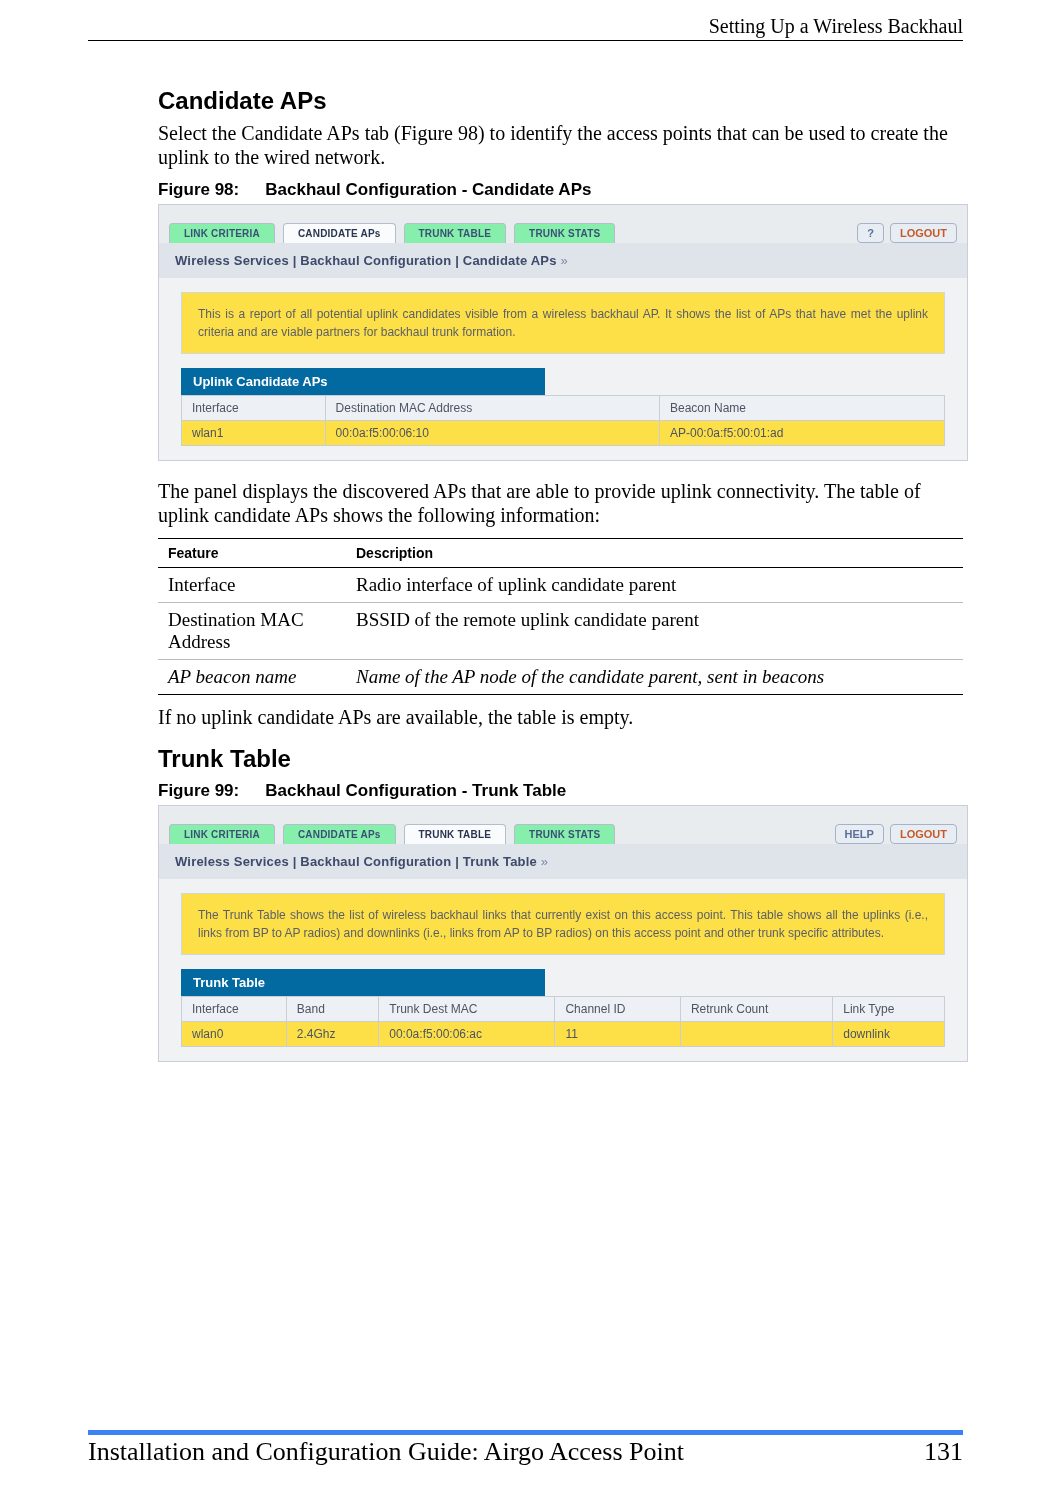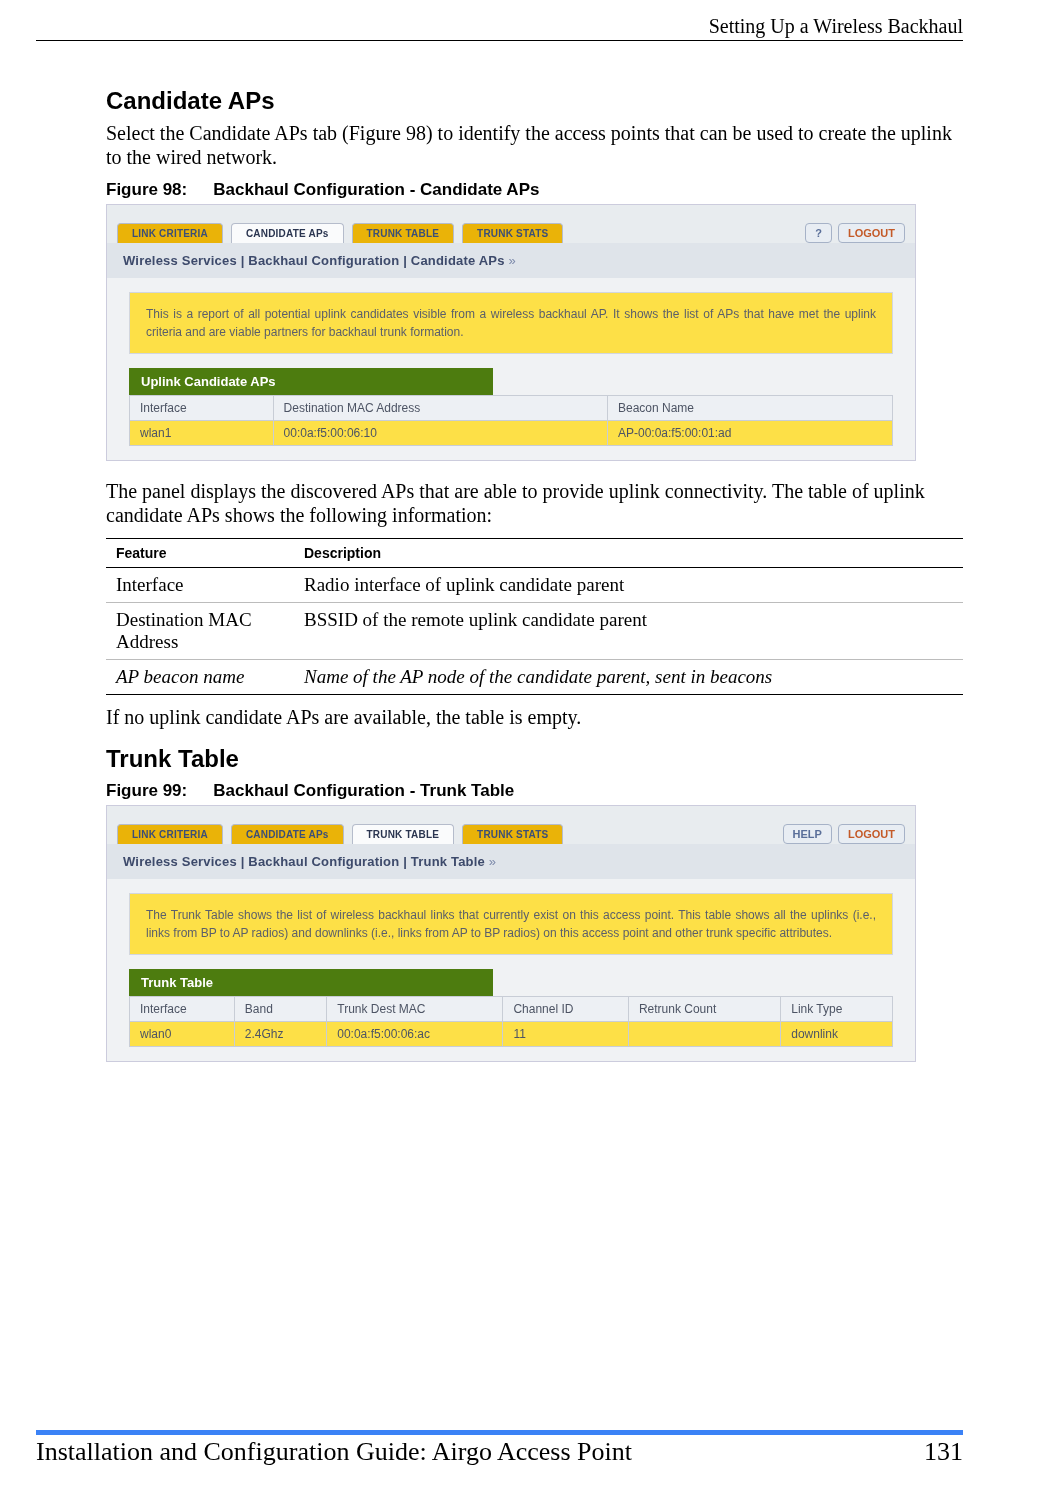--- a/index.html
+++ b/index.html
@@ -6,21 +6,21 @@
     margin: 0;
     padding: 0;
     font-family: "Times New Roman", Times, serif;
     background: white;
     color: black;
   }
   .page {
     width: 1019px;
     height: 1492px;
     box-sizing: border-box;
-    padding: 15px 56px 25px 36px;
+    padding: 15px 56px 25px 88px;
     position: relative;
     display: flex;
     flex-direction: column;
     justify-content: flex-end;
   }
   .header-row {
     border-bottom: 1px solid black;
     text-align: right;
     font-size: 20px;
     padding-bottom: 2px;
@@ -59,21 +59,21 @@
   .tabbar {
     display: flex;
     align-items: flex-end;
     background: #e8ecef;
     padding: 8px 10px 0 10px;
     gap: 8px;
     position: relative;
     height: 30px;
   }
   .tab {
-    background: #eab308;
+    background: #86efac;
     border: 1px solid #b5bccb;
     border-bottom: none;
     border-radius: 4px 4px 0 0;
     padding: 4px 14px;
     font-size: 10px;
     font-weight: bold;
     color: #3b4f77;
     letter-spacing: 0.2px;
   }
   .tab.active {
@@ -109,21 +109,21 @@
     background: #fde047;
     border: 1px solid #d2d6de;
     margin: 14px 22px 14px 22px;
     padding: 12px 16px;
     font-size: 12px;
     color: #5b5f6a;
     line-height: 1.5;
     text-align: justify;
   }
   .section-label {
-    background: #4d7c0f;
+    background: #0369a1;
     color: white;
     font-weight: bold;
     font-size: 13px;
     padding: 6px 12px;
     margin: 0 22px 0 22px;
     width: 45%;
     box-sizing: border-box;
   }
   .ui-table {
     margin: 0 22px 14px 22px;

